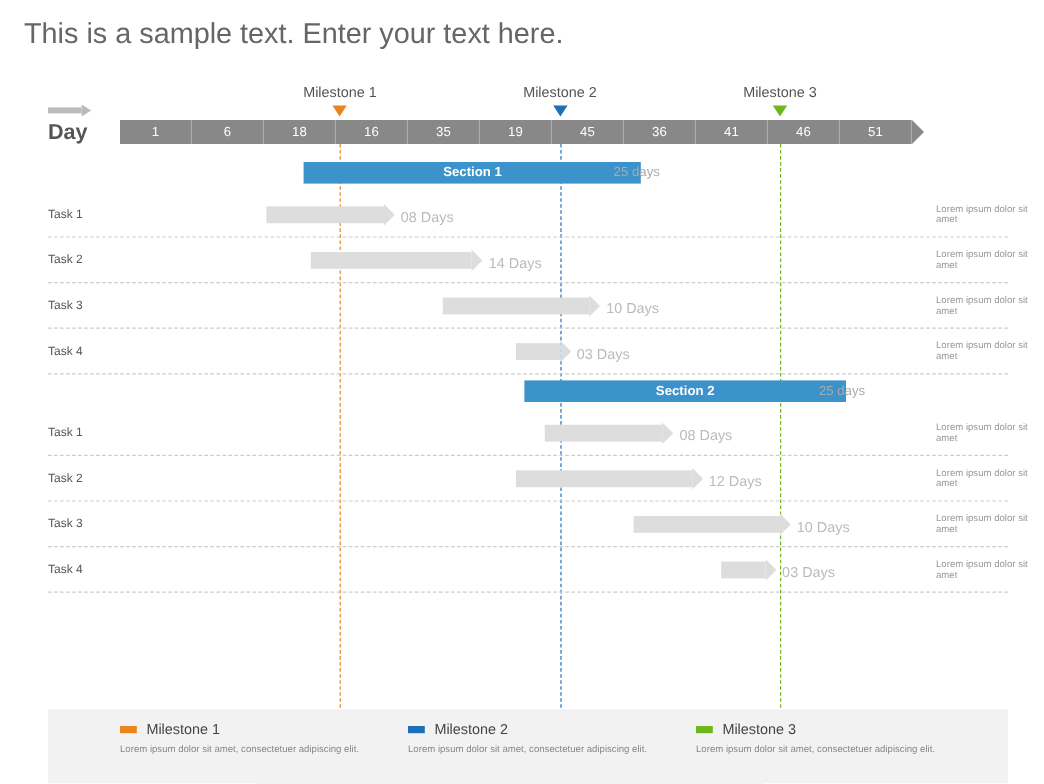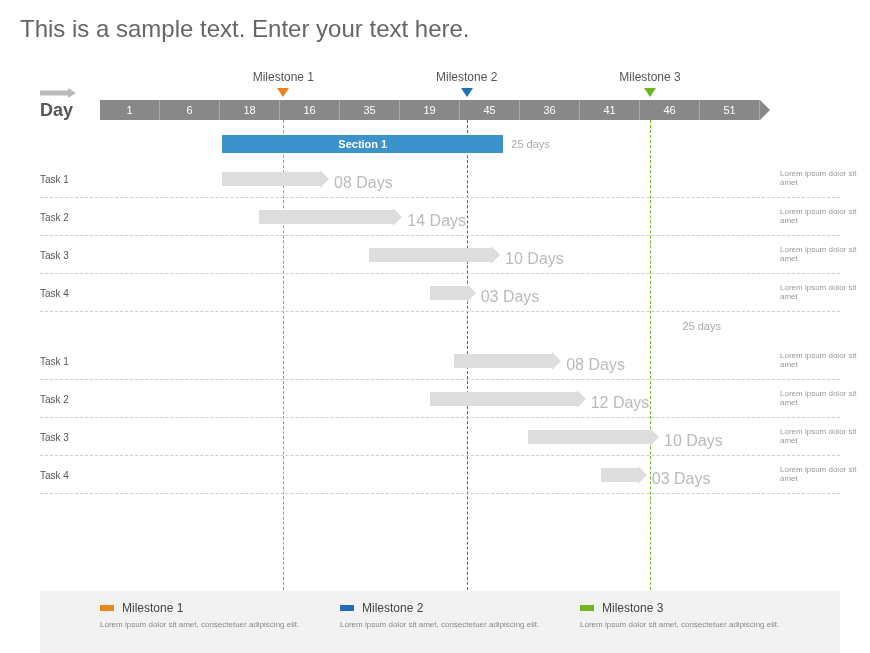--- a/index.html
+++ b/index.html
@@ -17,26 +17,26 @@
     .scale { position: absolute; left: 60px; top: 30px; right: 80px; height: 20px; display: flex; }
     .scale-cell { flex: 1; background: #888; color: #fff; font-size: 11px; display: flex; align-items: center; justify-content: center; border-right: 1px solid #aaa; }
     .scale-arrow { position: absolute; right: -10px; top: 0; width: 0; height: 0; border-top: 10px solid transparent; border-bottom: 10px solid transparent; border-left: 10px solid #888; }
     
     .rows { position: absolute; top: 60px; left: 0; right: 0; }
     .row { position: relative; height: 38px; border-bottom: 1px dashed #ccc; }
     .row.section-row { height: 30px; }
     .row-label { position: absolute; left: 0; top: 50%; transform: translateY(-50%); font-size: 10px; color: #555; }
     .row-note { position: absolute; right: -30px; top: 50%; transform: translateY(-50%); font-size: 8px; color: #999; width: 90px; line-height: 1.2; }
     
-    .section-bar { position: absolute; height: 18px; background: #3c92ca; color: #fff; font-size: 11px; font-weight: bold; display: flex; align-items: center; justify-content: center; top: 5px; }
+    .section-bar { position: absolute; height: 18px; background: #3c92ca; color: #fff; font-size: 11px; font-weight: bold; display: flex; align-items: center; justify-content: center; top: 5px; margin-left: 31px; }
     .section-days { position: absolute; font-size: 11px; color: #aaa; top: 8px; }
     
     .task-bar { position: absolute; height: 14px; background: #ddd; top: 12px; }
     .task-arrow { position: absolute; right: -9px; top: -2px; width: 0; height: 0; border-top: 9px solid transparent; border-bottom: 9px solid transparent; border-left: 9px solid #ddd; }
-    .task-days { position: absolute; font-size: 16px; color: #bbb; top: 14px; }
+    .task-days { position: absolute; font-size: 12px; color: #bbb; top: 14px; }
     
     .legend { position: absolute; bottom: 0; left: 40px; right: 30px; height: 62px; background: #f2f2f2; display: flex; padding: 10px 40px; }
     .legend-item { flex: 1; padding: 0 20px; }
     .legend-header { display: flex; align-items: center; gap: 8px; margin-bottom: 5px; }
     .legend-swatch { width: 14px; height: 6px; }
     .legend-title { font-size: 12px; color: #444; }
     .legend-desc { font-size: 8px; color: #888; line-height: 1.3; }
   </style>
 </head>
 <body>
@@ -110,20 +110,21 @@
       </div>
       <div class="row">
         <div class="row-label">Task 4</div>
         <div class="task-bar" style="left: 390px; width: 36.6667px;">
           <div class="task-arrow"></div>
         </div>
         <div class="task-days" style="left: 440.667px;">03 Days</div>
         <div class="row-note">Lorem ipsum dolor sit amet</div>
       </div>
       <div class="row section-row" style="border-bottom: none;">
+        <div class="section-bar" style="left: 365.556px; width: 268.889px;">Section 2</div>
         <div class="section-days" style="left: 642.444px;">25 days</div>
       </div>
       <div class="row">
         <div class="row-label">Task 1</div>
         <div class="task-bar" style="left: 414.444px; width: 97.7778px;">
           <div class="task-arrow"></div>
         </div>
         <div class="task-days" style="left: 526.222px;">08 Days</div>
         <div class="row-note">Lorem ipsum dolor sit amet</div>
       </div>

